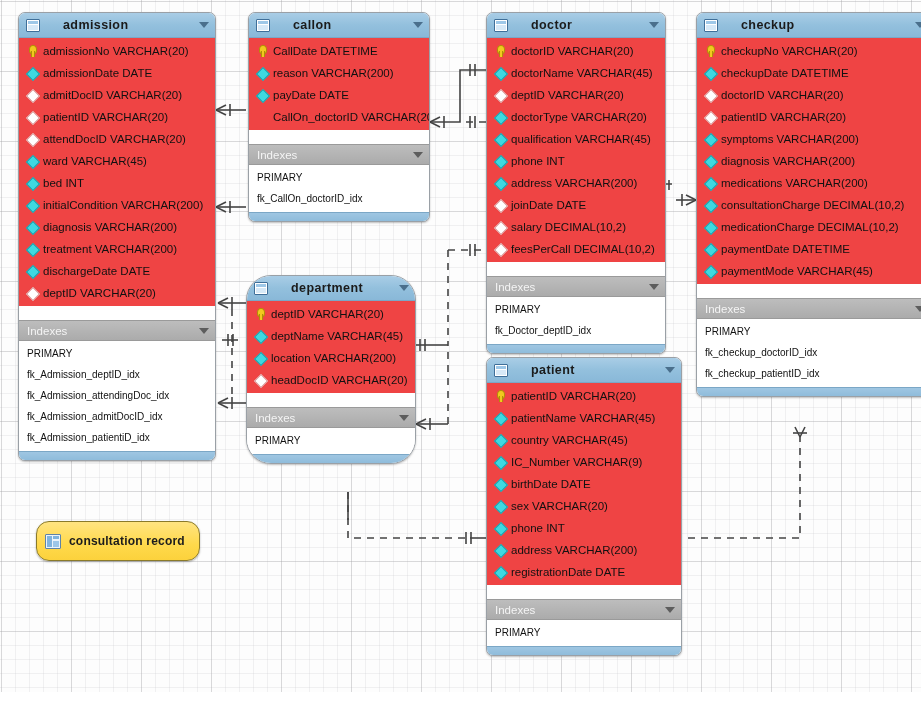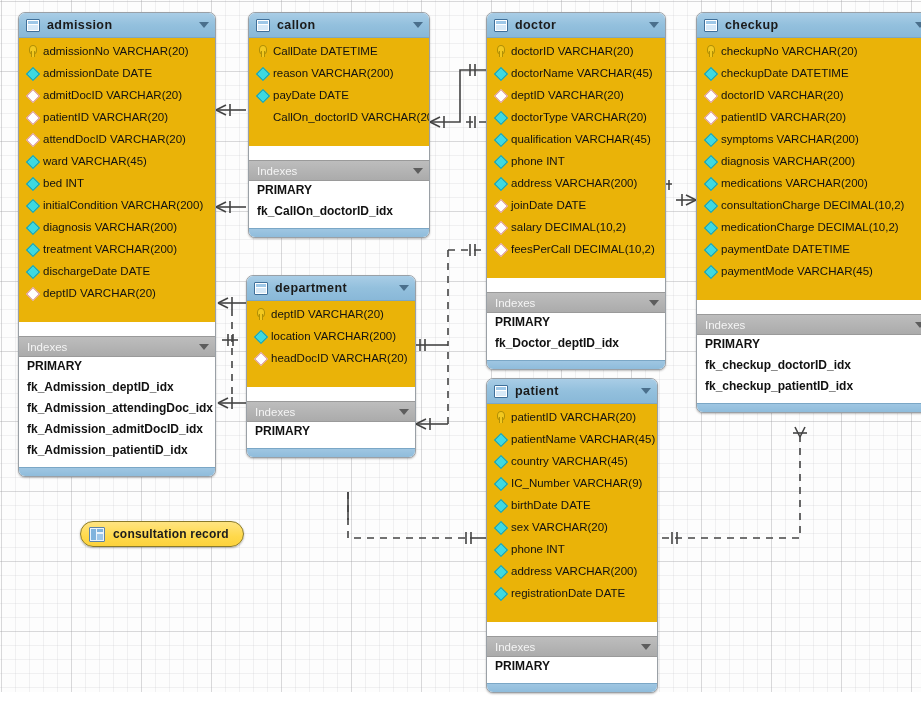--- a/index.html
+++ b/index.html
@@ -40,20 +40,21 @@
     box-shadow: 0 1px 2px rgba(0,0,0,0.25);
     overflow: hidden;
     z-index: 5;
   }
   .tbl-hdr {
     display: flex; align-items: center;
     height: 25px;
     padding: 0 6px 0 7px;
     background: linear-gradient(to bottom, #a9cde6 0%, #93c0dd 50%, #89b8d8 100%);
     border-bottom: 1px solid #7ba7c6;
+    gap: 16px;
   }
   .tbl-icon {
     width: 14px; height: 13px;
     border: 1px solid #3f6f99;
     background: #ffffff;
     border-radius: 1px;
     margin-right: 7px;
     position: relative;
     flex: none;
   }
@@ -70,21 +71,21 @@
     letter-spacing: 0.4px; white-space: nowrap;
     flex: 1 1 auto;
   }
   .caret {
     width:0; height:0; flex:none;
     border-left:5px solid transparent;
     border-right:5px solid transparent;
     border-top:6px solid #4a6f8c;
     margin-left:6px;
   }
-  .cols { padding: 2px 0 18px 0; background:#eab308; }
+  .cols { padding: 2px 0 2px 0; background:#ef4444; }
   .col {
     display:flex; align-items:center;
     height: 22px;
     padding: 0 6px 0 7px;
     font-size: 11.5px; color:#111;
     white-space: nowrap;
   }
   .bullet { width: 12px; height:12px; flex:none; margin-right:5px; position:relative; }
   
   .b-pk:before{
@@ -111,41 +112,40 @@
     display:flex; align-items:center;
     height: 21px; padding: 0 6px 0 8px;
     background: linear-gradient(to bottom, #bdbdbd 0%, #ababab 100%);
     border-top:1px solid #9a9a9a; border-bottom:1px solid #9a9a9a;
     font-size: 11.5px; color:#f4f4f4; font-weight:normal;margin-top:14px;
   }
   .idx-hdr .lbl { flex:1 1 auto; }
   .idx-hdr .caret { border-top-color:#5d5d5d; }
   .idx { padding:2px 0 3px 0; background:#fff; }
   .idx-row {
-    height:21px; display:flex; 
-    padding:0 6px 0 8px; font-size:12px; color:#111; white-space:nowrap;font-weight:bold;
+    height:21px; display:flex; align-items:center;
+    padding:0 6px 0 8px; font-size:10px; color:#111; white-space:nowrap;
   }
   .tbl-foot {
     height: 9px;
     background: linear-gradient(to bottom, #9fc6e2 0%, #8fbcdb 100%);
     border-top:1px solid #7ba7c6;
   }
 
   
   .note {
     position:absolute;
     display:flex; align-items:center;
-    height: 26px;
+    height: 40px;
     padding: 0 14px 0 8px;
     background: linear-gradient(to bottom, #ffe481 0%, #ffd94b 60%, #fcd23c 100%);
     border: 1px solid #8a7a2a;
     border-radius: 13px;
     box-shadow: 0 1px 2px rgba(0,0,0,0.3);
     z-index: 6;
-    margin-left: 44px;
   }
   .note-icon {
     width:16px; height:15px; flex:none; margin-right:8px;
     border:1px solid #5d83a8; background:#eaf3fb; border-radius:1px;
     position:relative; overflow:hidden;
   }
   .note-icon:before{
     content:""; position:absolute; left:1px; top:1px; width:5px; height:11px; background:#7fb3dd;
   }
   .note-icon:after{
@@ -462,52 +462,56 @@
           </div>
           <div class="idx-row">
             <span>fk_checkup_doctorID_idx</span>
           </div>
           <div class="idx-row">
             <span>fk_checkup_patientID_idx</span>
           </div>
         </div>
         <div class="tbl-foot"></div>
       </div>
-      <div class="tbl" style="left: 246px; top: 275px; width: 170px;">
+      <div class="tbl" style="left: 246px; top: 275px; width: 170px; border-radius: 25px;">
         <div class="tbl-hdr">
           <span class="tbl-icon"></span>
           <span class="tbl-title">department</span>
           <span class="caret"></span>
         </div>
         <div class="cols">
           <div class="col">
             <span class="bullet b-pk"></span>
             <span>deptID VARCHAR(20)</span>
           </div>
           <div class="col">
             <span class="bullet b-col"></span>
+            <span>deptName VARCHAR(45)</span>
+          </div>
+          <div class="col">
+            <span class="bullet b-col"></span>
             <span>location VARCHAR(200)</span>
           </div>
           <div class="col">
             <span class="bullet b-fk"></span>
             <span>headDocID VARCHAR(20)</span>
           </div>
         </div>
         <div class="idx-hdr">
           <span class="lbl">Indexes</span>
           <span class="caret"></span>
         </div>
         <div class="idx">
           <div class="idx-row">
             <span>PRIMARY</span>
           </div>
         </div>
         <div class="tbl-foot"></div>
       </div>
-      <div class="tbl" style="left: 486px; top: 378px; width: 172px;">
+      <div class="tbl" style="left: 486px; top: 357px; width: 196px;">
         <div class="tbl-hdr">
           <span class="tbl-icon"></span>
           <span class="tbl-title">patient</span>
           <span class="caret"></span>
         </div>
         <div class="cols">
           <div class="col">
             <span class="bullet b-pk"></span>
             <span>patientID VARCHAR(20)</span>
           </div>

